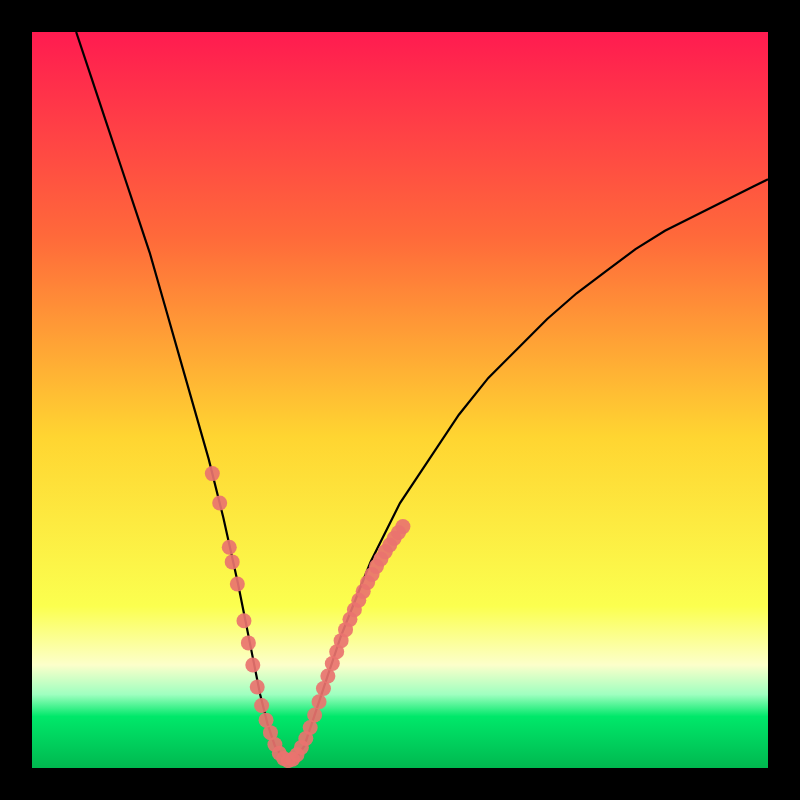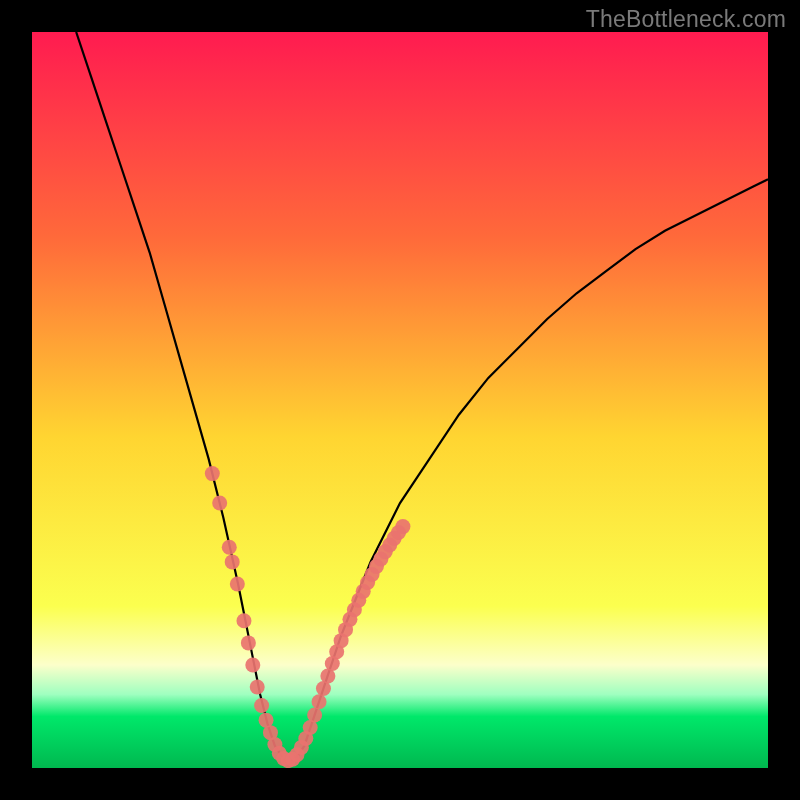--- a/index.html
+++ b/index.html
@@ -33,21 +33,20 @@
     width: 736px;
     height: 736px;
     z-index: 2;
   }
 </style>
 </head>
 <body>
 
 <div class="frame">
 
-  <div class="watermark">TheBottleneck.com</div>
 
   <svg class="plot" viewBox="0 0 736 736" preserveAspectRatio="none">
     <defs>
       <linearGradient id="bg-grad" x1="0" y1="0" x2="0" y2="1">
         <stop id="g-stop-0" offset="0%" stop-color="#ff1b50"></stop>
         <stop id="g-stop-1" offset="28%" stop-color="#ff6a3a"></stop>
         <stop id="g-stop-2" offset="55%" stop-color="#ffd531"></stop>
         <stop id="g-stop-3" offset="78%" stop-color="#fbff4f"></stop>
         <stop id="g-stop-4" offset="86%" stop-color="#fcffca"></stop>
         <stop id="g-stop-5" offset="90%" stop-color="#9fffc0"></stop>

